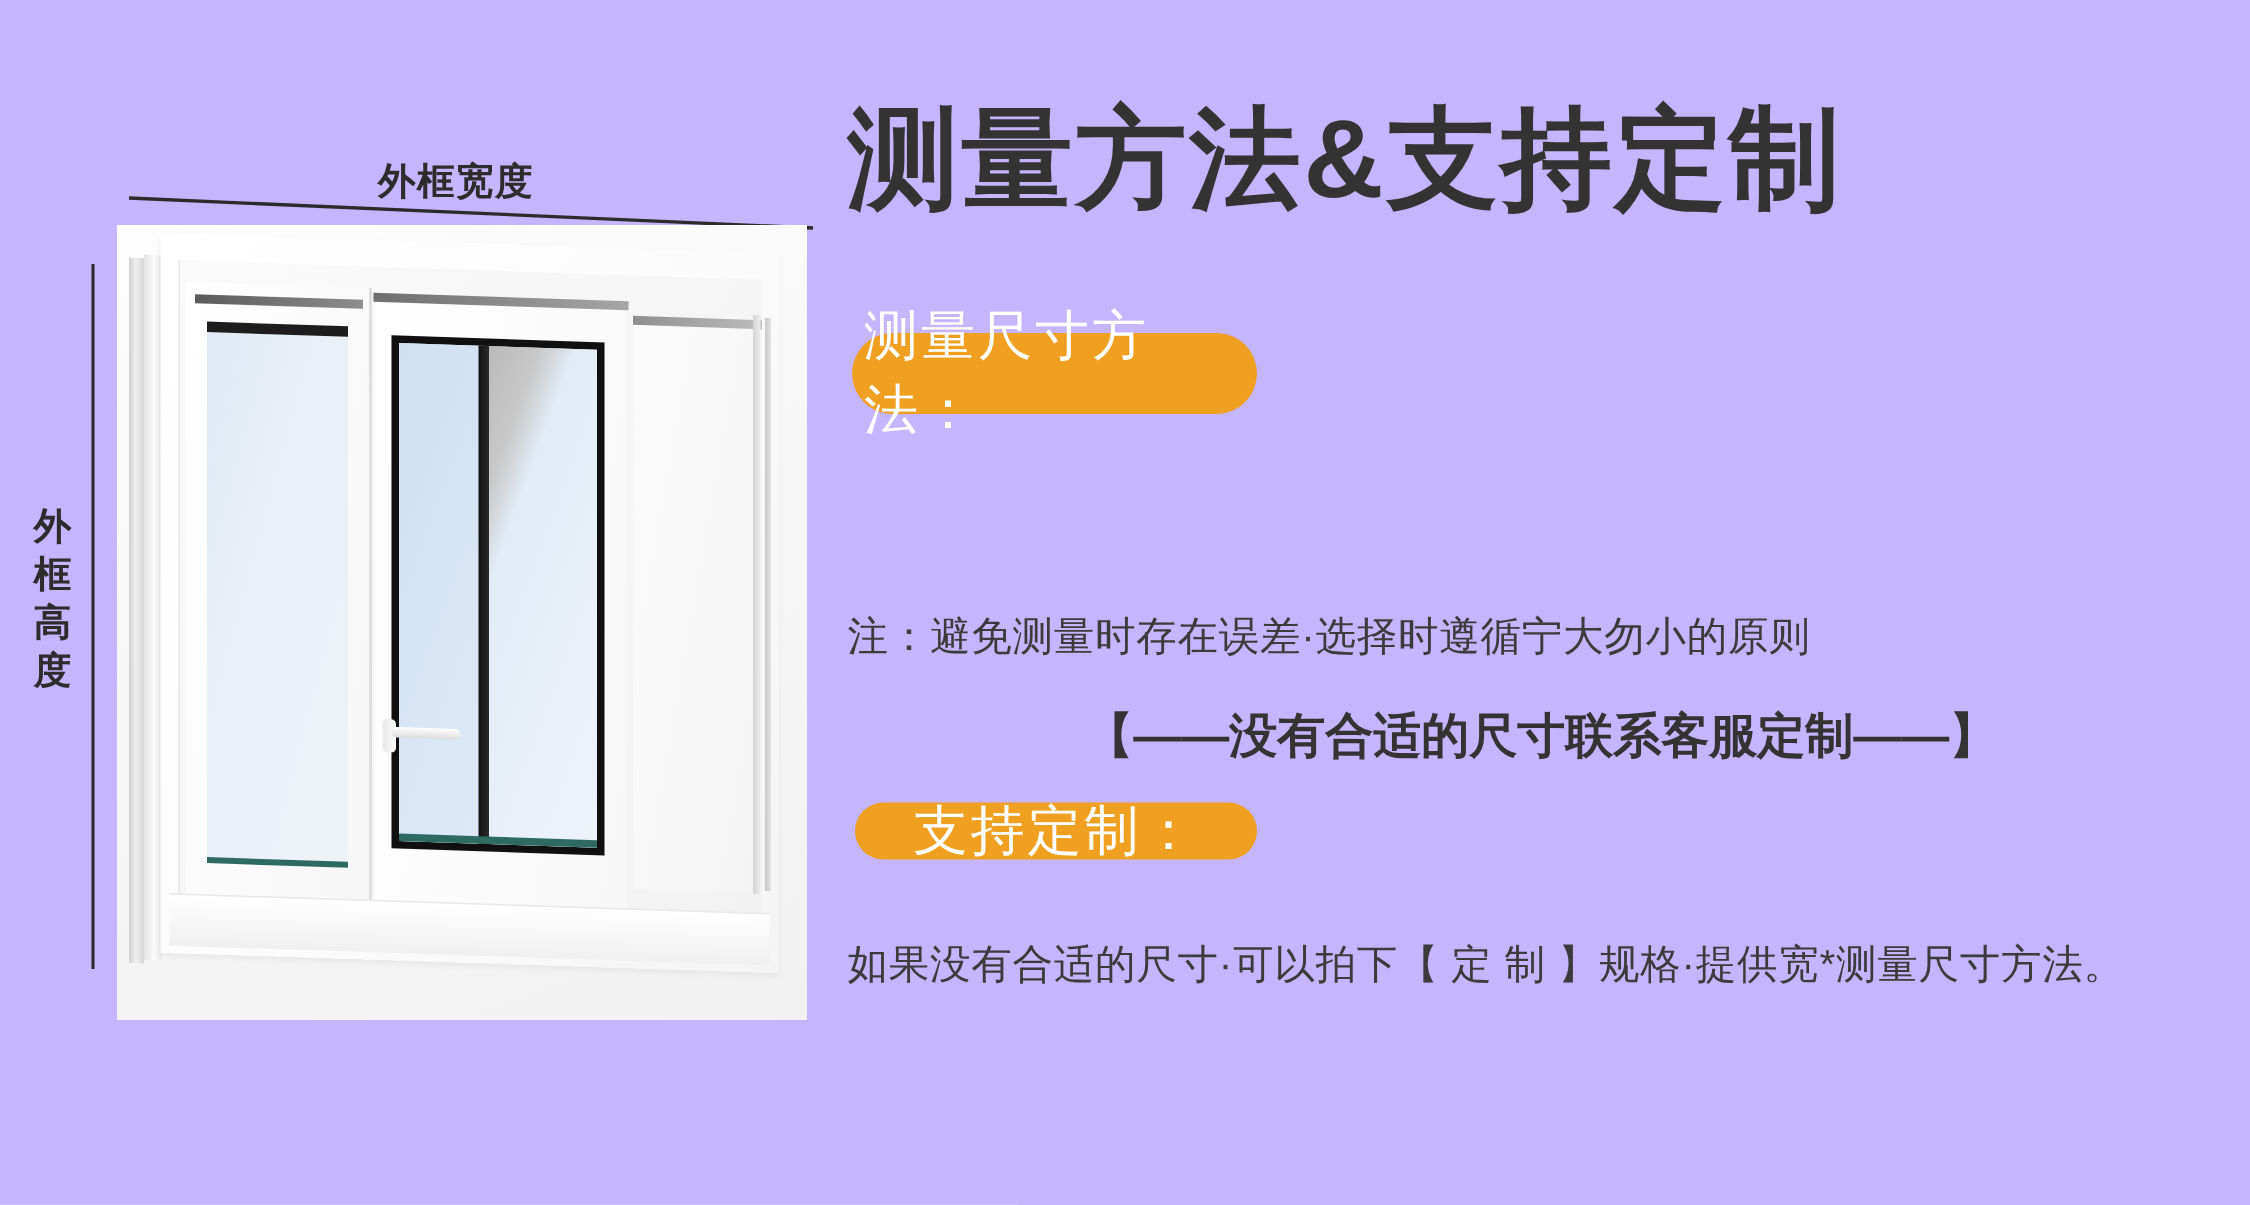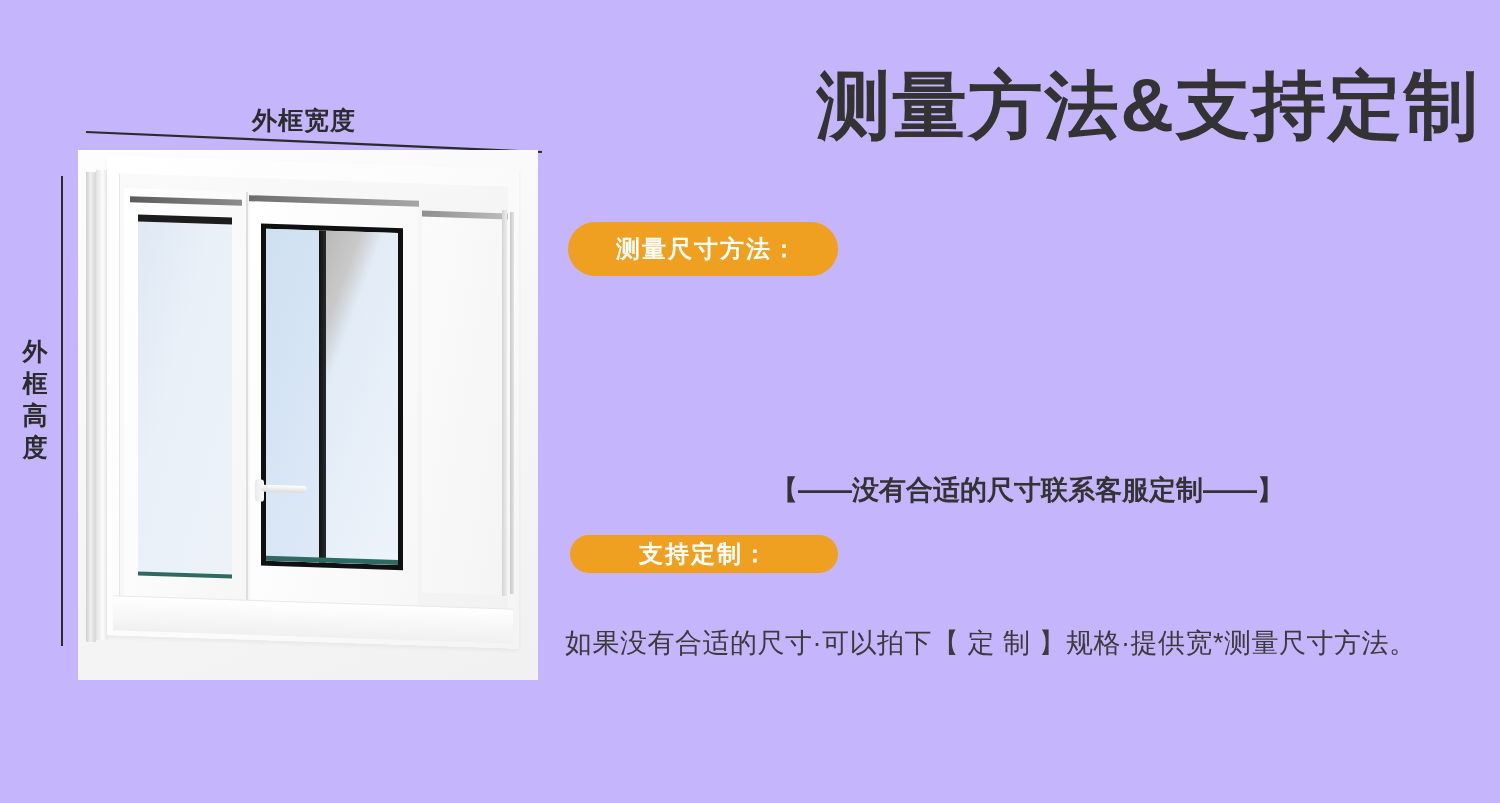--- a/index.html
+++ b/index.html
@@ -284,35 +284,35 @@
     left: 545px;
     top: 0;
     width: 955px;
     height: 803px;
   }
   .title {
     position: absolute;
     left: 20px;
     top: 62px;
     width: 915px;
-    text-align: right;
+    text-align: left;
     font-size: 74px;
     line-height: 88px;
     font-weight: 700;
     letter-spacing: 2px;
     color: #333333;
     white-space: nowrap;
   }
   .badge {
     position: absolute;
     background: #efa021;
     color: #ffffff;
     border-radius: 30px;
-    font-size: 24px;
-    font-weight: 700;
+    font-size: 36px;
+    font-weight: 400;
     letter-spacing: 2px;
     display: flex;
     align-items: center;
     justify-content: center;
     box-sizing: border-box;
   }
   .badge-1 {
     left: 23px;
     top: 222px;
     width: 270px;
@@ -334,21 +334,21 @@
     color: #3b3b3b;
     letter-spacing: 0.5px;
   }
   .para-1 { top: 318px; }
   .para-note { top: 404px; }
   .para-center {
     top: 470px;
     width: 925px;
     text-align: center;
     font-weight: 700;
-    font-size: 27px;
+    font-size: 32px;
     color: #333333;
     letter-spacing: 0px;
   }
   .para-2 { top: 623px; }
 </style>
 </head>
 <body>
 
 <div class="page">
 
@@ -403,20 +403,21 @@
     </div>
   </div>
 
   <div class="content">
 
     <div class="title">测量方法&amp;支持定制</div>
 
     <div class="badge badge-1">测量尺寸方法：</div>
 
 
+    <div class="para para-note">注：避免测量时存在误差·选择时遵循宁大勿小的原则</div>
 
     <div class="para para-center">【——没有合适的尺寸联系客服定制——】</div>
 
     <div class="badge badge-2">支持定制：</div>
 
     <div class="para para-2">如果没有合适的尺寸·可以拍下【 定 制 】规格·提供宽*测量尺寸方法。</div>
   </div>
 </div>
 
 </body></html>

